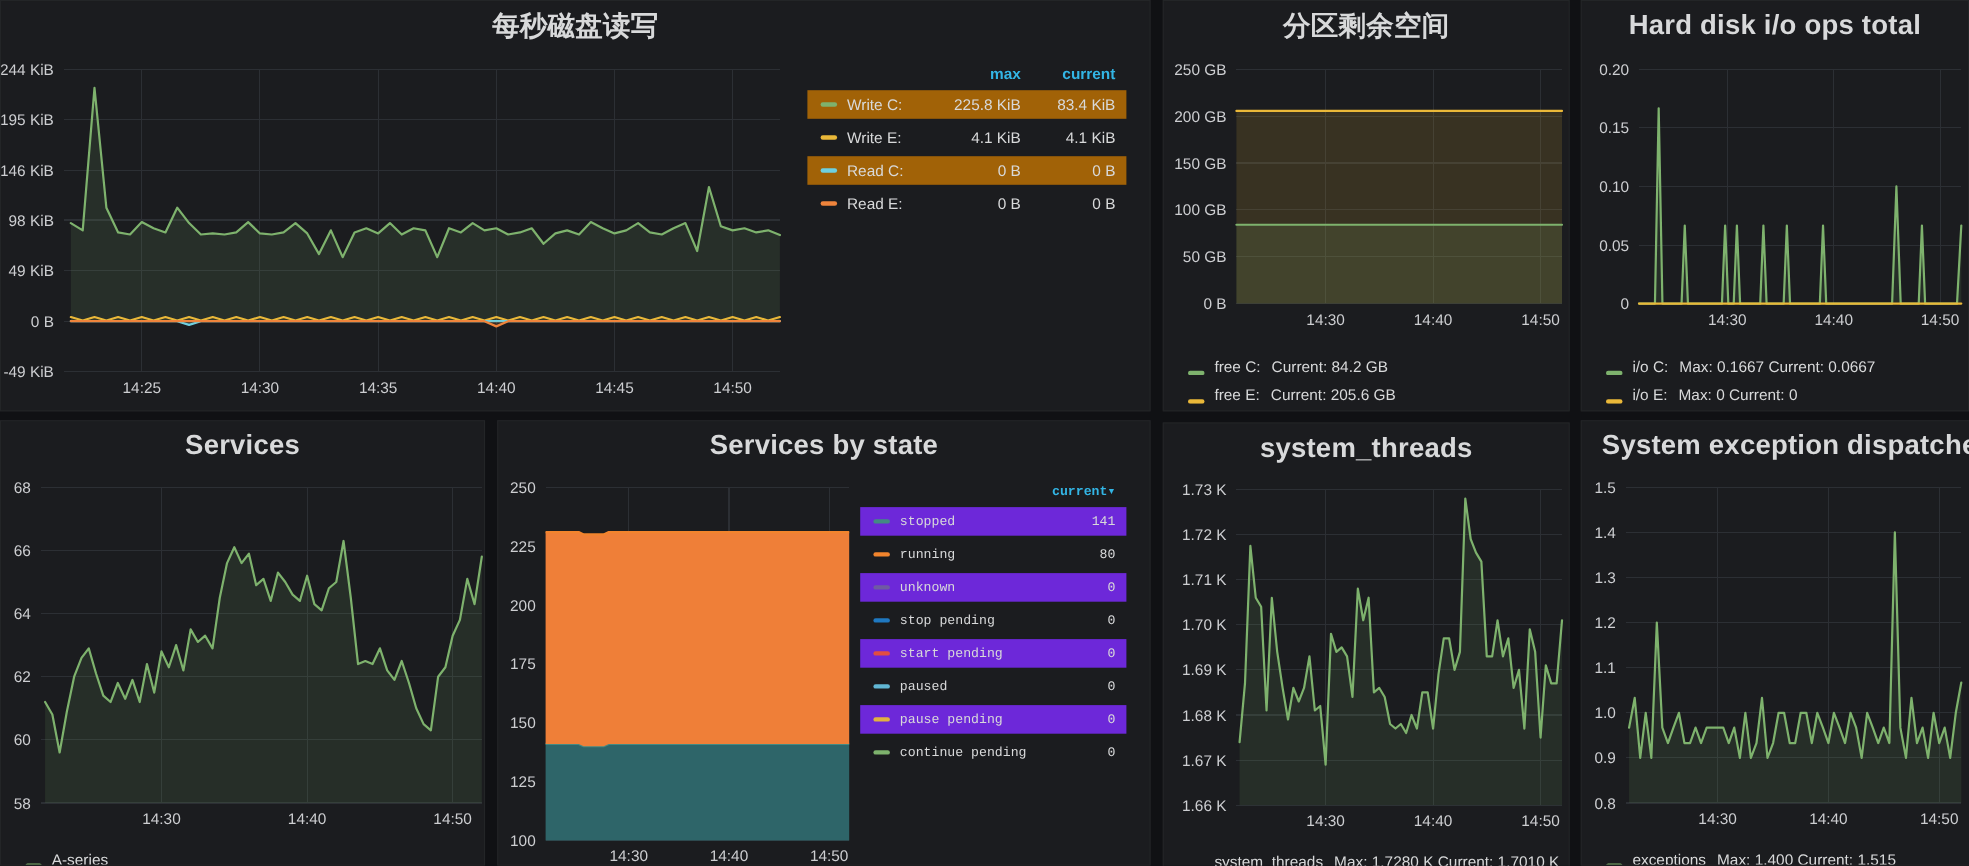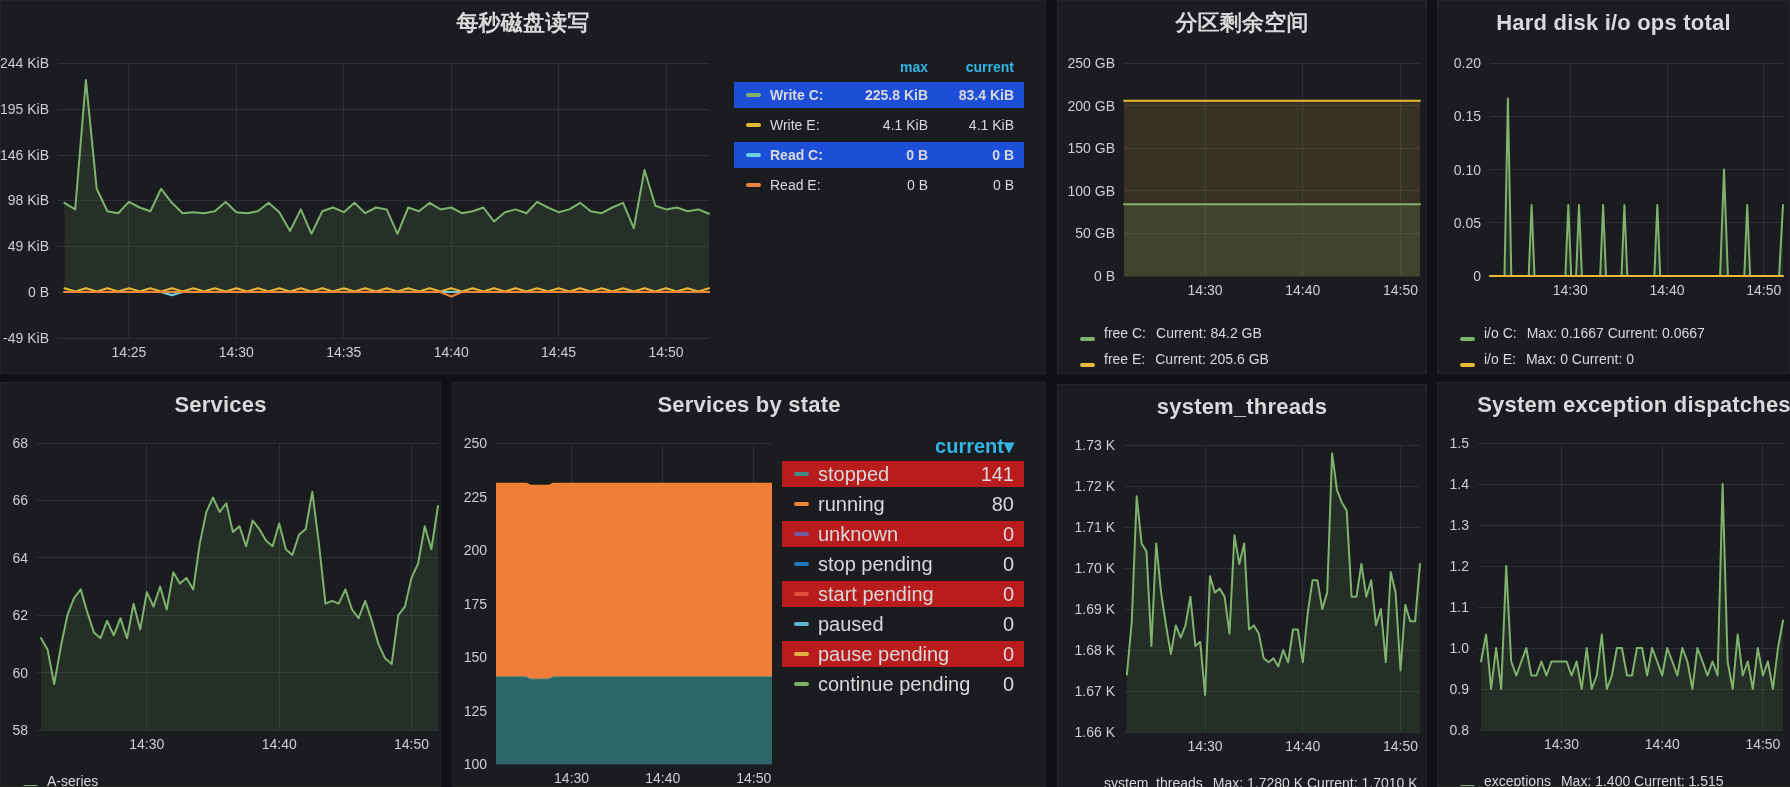--- a/index.html
+++ b/index.html
@@ -8,39 +8,39 @@
     background:#101114;
     font-family:"Liberation Sans", sans-serif;
     -webkit-font-smoothing:antialiased;
   }
   .panel{
     position:absolute;background:#1b1c1f;border:1px solid #232527;
     box-sizing:border-box;overflow:hidden;
   }
   .panel-title{
     height:44px;display:flex;align-items:center;justify-content:center;
-    color:#d8d9da;font-size:22px;font-weight:600;letter-spacing:.2px;
+    color:#d8d9da;font-size:25px;font-weight:600;letter-spacing:.2px;
     cursor:pointer;white-space:nowrap;
   }
   .chart{position:relative;}
   .chart svg{display:block;}
 
   
   .ltable{position:absolute;top:55px;right:21px;width:290px;font-size:14px;color:#d8d9da;}
   .lrow{display:flex;align-items:center;height:26px;margin-bottom:4px;padding:0 10px 0 12px;box-sizing:border-box;}
-  .lrow.stripe{background:#1d4ed8;font-weight:bold;}
+  .lrow.stripe{background:#a16207;}
   .lhead{height:22px;font-weight:700;color:#33b5e5;}
   .sw{width:15px;height:4px;border-radius:2px;margin-right:9px;flex:none;}
   .lname{flex:1;white-space:nowrap;}
   .lmax,.lcur{width:86px;text-align:right;white-space:nowrap;}
 
   
-  .slegend{width:242px;margin:8px 21px 0 0;font-size:20px;color:#d8d9da;flex:none;}
+  .slegend{width:242px;margin:8px 21px 0 0;font-size:12px;color:#d8d9da;flex:none;font-family:Liberation Mono, monospace;}
   .srow{display:flex;align-items:center;height:26px;margin-bottom:4px;padding:0 10px 0 12px;box-sizing:border-box;}
-  .srow.stripe{background:#b91c1c;}
+  .srow.stripe{background:#6d28d9;}
   .shead{justify-content:flex-end;font-weight:700;color:#33b5e5;height:22px;}
   .sval{margin-left:auto;text-align:right;white-space:nowrap;}
 
   
   .bleg{padding-left:22px;font-size:14px;color:#d8d9da;}
   .blrow{height:26px;display:flex;align-items:flex-end;white-space:nowrap;overflow:hidden;}
   .blval{margin-left:10px;}
   .content-row{display:flex;align-items:flex-start;}
 </style>
 </head>

